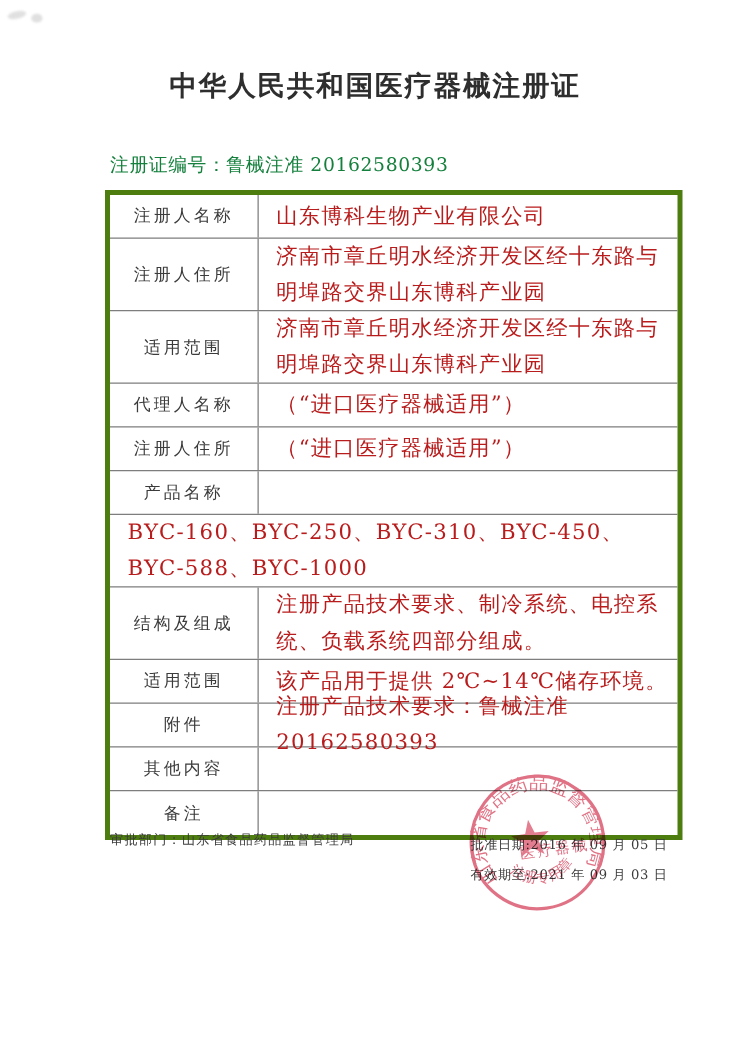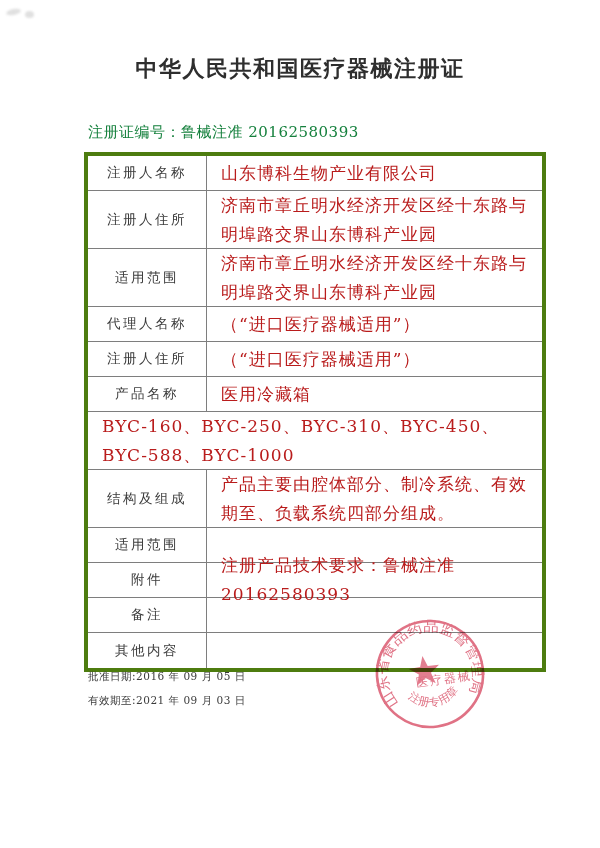--- a/index.html
+++ b/index.html
@@ -97,47 +97,50 @@
     <div class="tr r1">
       <div class="th">代理人名称</div>
       <div class="td">（“进口医疗器械适用”）</div>
     </div>
     <div class="tr r1">
       <div class="th">注册人住所</div>
       <div class="td">（“进口医疗器械适用”）</div>
     </div>
     <div class="tr r1">
       <div class="th">产品名称</div>
-      <div class="td">医用冷藏箱</div>
     </div>
     <div class="tr r2">
       <div class="td">BYC-160、BYC-250、BYC-310、BYC-450、BYC-588、BYC-1000</div>
     </div>
     <div class="tr r2">
       <div class="th">结构及组成</div>
-      <div class="td">产品主要由腔体部分、制冷系统、有效期至、负载系统四部分组成。</div>
+      <div class="td">注册产品技术要求、制冷系统、电控系统、负载系统四部分组成。</div>
     </div>
     <div class="tr r1">
       <div class="th">适用范围</div>
+      <div class="td">该产品用于提供 2℃~14℃储存环境。</div>
     </div>
     <div class="tr r1">
       <div class="th">附件</div>
       <div class="td">注册产品技术要求：鲁械注准 20162580393</div>
     </div>
     <div class="tr r1">
-      <div class="th">备注</div>
+      <div class="th">其他内容</div>
       <div class="td"></div>
     </div>
     <div class="tr r1">
-      <div class="th">其他内容</div>
+      <div class="th">备注</div>
       <div class="td"></div>
     </div>
   </div>
 
   <div class="footer">
+    <div class="dept">
+      <span>审批部门：</span><span>山东省食品药品监督管理局</span>
+    </div>
     <div class="dates">
       <div>
         <span>批准日期:</span><span>2016 年 09 月 05 日</span>
       </div>
       <div>
         <span>有效期至:</span><span>2021 年 09 月 03 日</span>
       </div>
     </div>
   </div>
 

